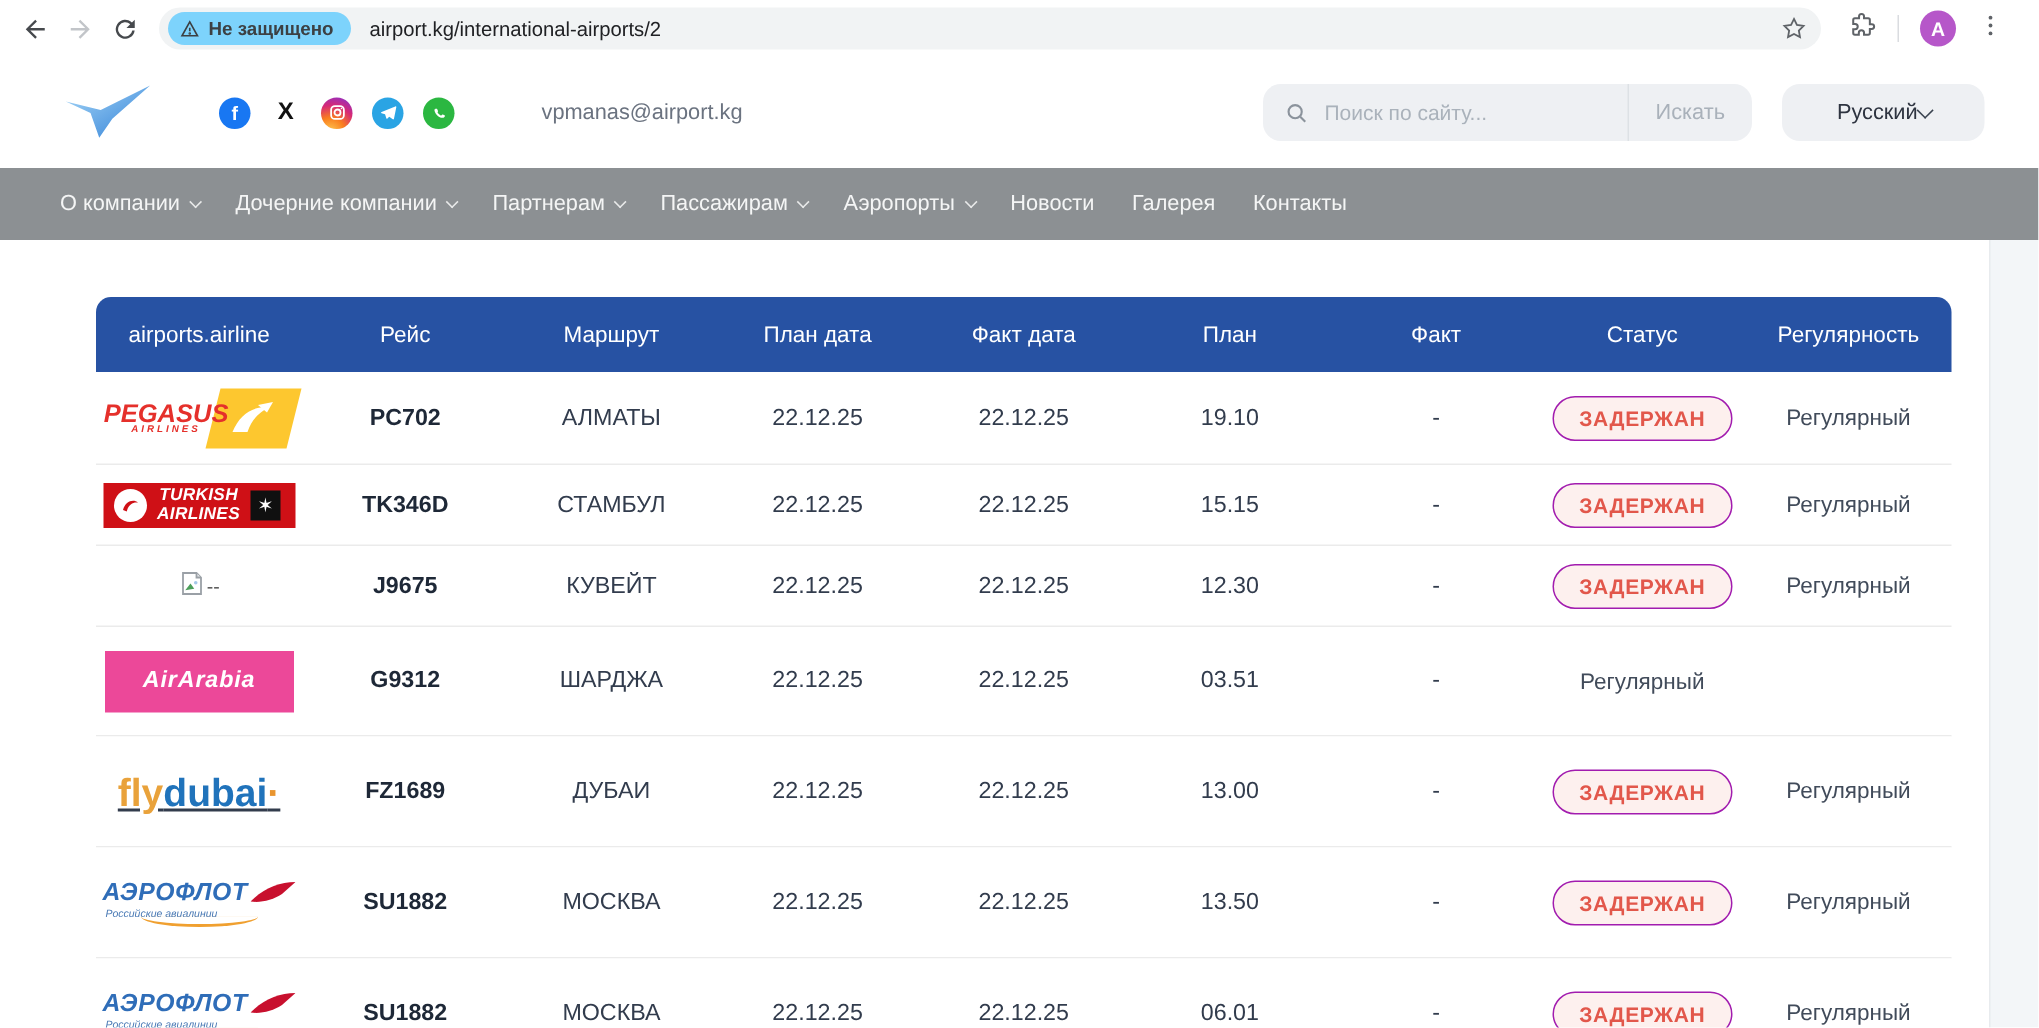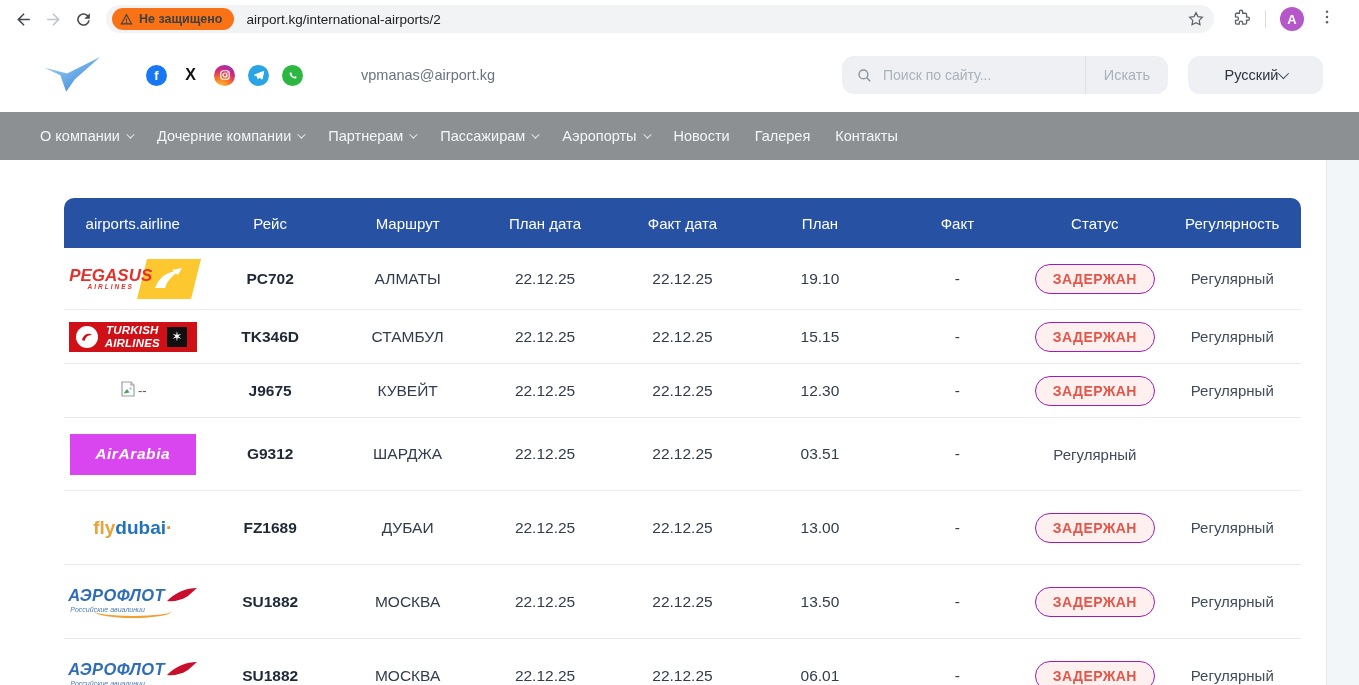--- a/index.html
+++ b/index.html
@@ -5,21 +5,21 @@
   * { margin:0; padding:0; box-sizing:border-box; }
   html,body { width:1359px; height:685px; overflow:hidden; }
   body { font-family:"Liberation Sans","DejaVu Sans",sans-serif; background:#fff; }
   .page { position:relative; width:1359px; height:685px; }
 
   
   .chrome { height:38px; background:#fff; display:flex; align-items:center; padding:0 8px; }
   .chrome-btn { width:30px; height:30px; display:flex; align-items:center; justify-content:center; border-radius:50%; cursor:pointer; flex:0 0 auto; }
   .chrome-btn svg { width:19px; height:19px; }
   .omnibox { flex:0 0 auto; width:1108px; height:28px; background:#f1f3f4; border-radius:14px; display:flex; align-items:center; padding:0 6px 0 6px; margin-left:8px; }
-  .security-chip { display:flex; align-items:center; gap:6px; background:#f97316; border-radius:12px; height:22px; padding:0 12px 0 8px; font-size:12.5px; font-weight:700; color:#3c4043; }
+  .security-chip { display:flex; align-items:center; gap:6px; background:#7dd3fc; border-radius:12px; height:22px; padding:0 12px 0 8px; font-size:12.5px; font-weight:700; color:#3c4043; }
   .security-chip svg { width:13px; height:13px; }
   .omni-url { font-size:13.5px; color:#202124; margin-left:12px; flex:1; }
   .omni-star { margin-left:auto; width:24px; height:24px; display:flex; align-items:center; justify-content:center; }
   .omni-star svg { width:18px; height:18px; }
   .chrome-right { display:flex; align-items:center; margin-left:18px; gap:14px; }
   .chrome-divider { width:1px; height:18px; background:#dadce0; }
   .avatar { width:24px; height:24px; border-radius:50%; background:#b657c9; color:#fff; font-size:13px; font-weight:700; display:flex; align-items:center; justify-content:center; }
   .dots svg { width:18px; height:18px; }
 
   
@@ -70,22 +70,22 @@
   .peg-sub { display:block; font-size:6.5px; letter-spacing:2px; font-weight:700; color:#e5302b; }
   .peg-flag { width:54px; height:40px; background:#fdc72f; transform:skewX(-14deg); margin-left:-10px; display:flex; align-items:center; justify-content:center; }
   .peg-flag svg { width:34px; height:26px; transform:skewX(14deg); }
   .logo-turkish { display:flex; align-items:center; gap:7px; background:#cf1016; padding:0 7px; height:30px; width:128px; }
   .tk-circle { width:22px; height:22px; border-radius:50%; background:#fff; display:flex; align-items:center; justify-content:center; flex:0 0 auto; }
   .tk-circle svg { width:14px; height:14px; }
   .tk-text { color:#fff; font-weight:800; font-style:italic; font-size:11.5px; line-height:1.05; letter-spacing:.2px; }
   .tk-star { width:20px; height:20px; background:#101010; color:#fff; display:flex; align-items:center; justify-content:center; font-size:13px; flex:0 0 auto; }
   .logo-broken { display:flex; align-items:center; gap:1px; font-size:13px; color:#555; }
   .logo-broken svg { width:18px; height:18px; }
-  .logo-airarabia { width:126px; height:41px; background:#d946ef; color:#fff; display:flex; align-items:center; justify-content:center; font-weight:800; font-style:italic; font-size:15.5px; letter-spacing:.6px; }
-  .logo-flydubai { font-size:19px; line-height:1; }
+  .logo-airarabia { width:126px; height:41px; background:#ec4899; color:#fff; display:flex; align-items:center; justify-content:center; font-weight:800; font-style:italic; font-size:15.5px; letter-spacing:.6px; }
+  .logo-flydubai { font-size:26px; line-height:1;text-decoration:underline; }
   .fd-fly { color:#e9a23b; font-weight:600; }
   .fd-dubai { color:#2073bb; font-weight:800; }
   .fd-dot { color:#e9952f; font-weight:800; }
   .logo-aeroflot { display:flex; flex-direction:column; align-items:center; }
   .af-top { display:flex; align-items:center; }
   .af-name { color:#2f6db8; font-weight:800; font-style:italic; font-size:16.5px; letter-spacing:.4px; }
   .af-wing { width:30px; height:15px; margin-left:2px; }
   .af-bottom { display:flex; align-items:center; gap:4px; margin-top:1px; align-self:flex-start; margin-left:2px; }
   .af-sub { font-size:7px; color:#4a7ab5; font-style:italic; }
   .af-swoosh { width:78px; height:7px; border-bottom:2.5px solid #f0a030; border-radius:0 0 100% 100%/0 0 200% 200%; margin-top:-2px; }

